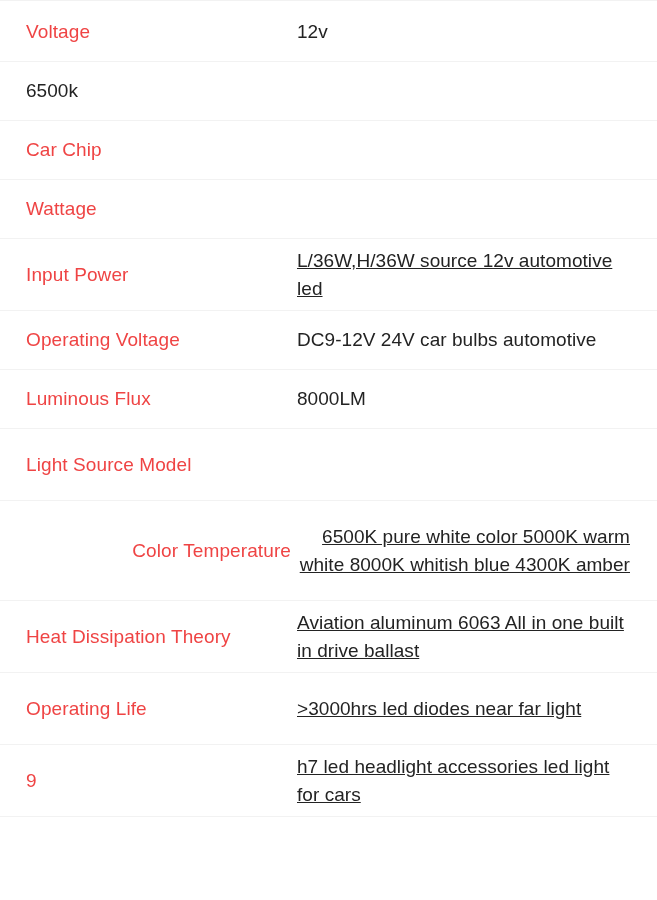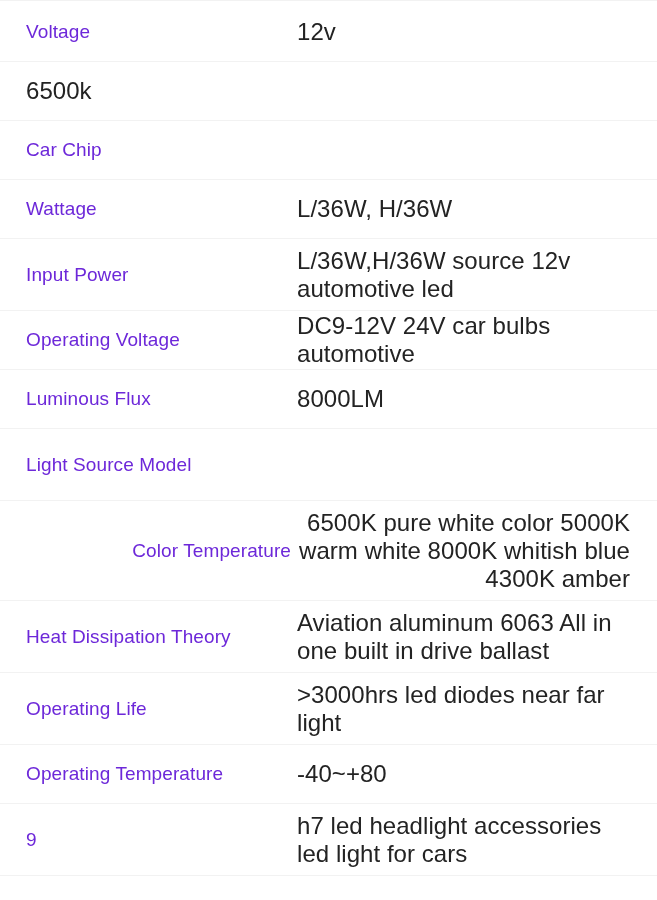--- a/index.html
+++ b/index.html
@@ -27,60 +27,60 @@
     padding-right: 27px;
     border-bottom: 1px solid #f2f2f2;
   }
   .spec-row.lines-1 { min-height: 59px; }
   .spec-row.lines-2 { min-height: 72px; }
   .spec-row.lines-3 { min-height: 100px; text-align: right; }
 
   .spec-label {
     flex: 0 0 271px;
     width: 271px;
-    color: #6d28d9;
+    color: #ef4444;
     font-size: 19px;
     line-height: 26px;
     font-weight: 400;
     letter-spacing: 0.1px;
     box-sizing: border-box;
     padding-right: 6px;
   }
   .spec-value {
     flex: 1 1 auto;
     color: #232323;
-    font-size: 24px;
+    font-size: 19px;
     line-height: 28px;
     font-weight: 400;
     letter-spacing: 0.05px;
     box-sizing: border-box;
   }
   .spec-row.lines-2 .spec-value,
   .spec-row.lines-3 .spec-value {
     padding-top: 1px;
     padding-bottom: 1px;
+    text-decoration: underline;
   }
 </style>
 </head>
 <body>
 
 <div class="spec-table">
     <div class="spec-row lines-1">
       <div class="spec-label">Voltage</div>
       <div class="spec-value">12v</div>
     </div>
     <div class="spec-row lines-1">
       <div class="spec-value">6500k</div>
     </div>
     <div class="spec-row lines-1">
       <div class="spec-label">Car Chip</div>
     </div>
     <div class="spec-row lines-1">
       <div class="spec-label">Wattage</div>
-      <div class="spec-value">L/36W, H/36W</div>
     </div>
     <div class="spec-row lines-2">
       <div class="spec-label">Input Power</div>
       <div class="spec-value">L/36W,H/36W source 12v automotive led</div>
     </div>
     <div class="spec-row lines-1">
       <div class="spec-label">Operating Voltage</div>
       <div class="spec-value">DC9-12V 24V car bulbs automotive</div>
     </div>
     <div class="spec-row lines-1">
@@ -95,21 +95,17 @@
       <div class="spec-value">6500K pure white color 5000K warm white 8000K whitish blue 4300K amber</div>
     </div>
     <div class="spec-row lines-2">
       <div class="spec-label">Heat Dissipation Theory</div>
       <div class="spec-value">Aviation aluminum 6063 All in one built in drive ballast</div>
     </div>
     <div class="spec-row lines-2">
       <div class="spec-label">Operating Life</div>
       <div class="spec-value">&gt;3000hrs led diodes near far light</div>
     </div>
-    <div class="spec-row lines-1">
-      <div class="spec-label">Operating Temperature</div>
-      <div class="spec-value">-40~+80</div>
-    </div>
     <div class="spec-row lines-2">
       <div class="spec-label">9</div>
       <div class="spec-value">h7 led headlight accessories led light for cars</div>
     </div>
   </div>
 
 </body></html>

